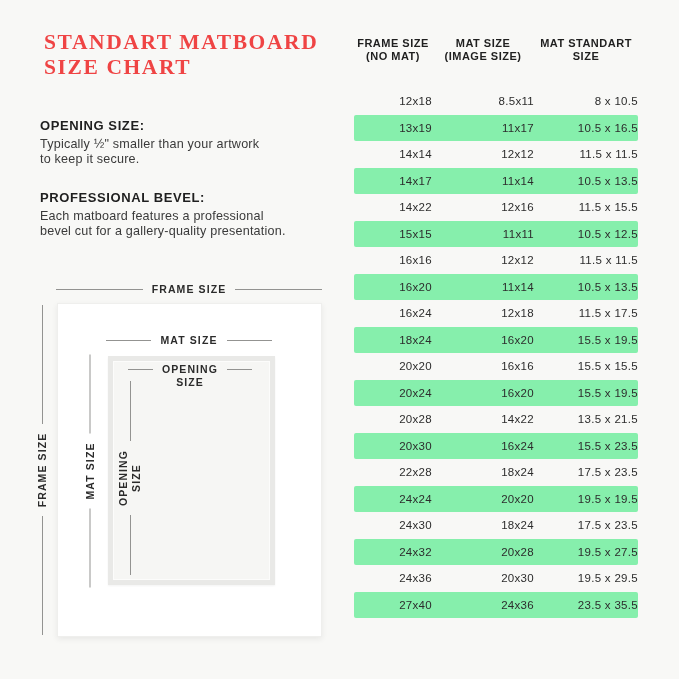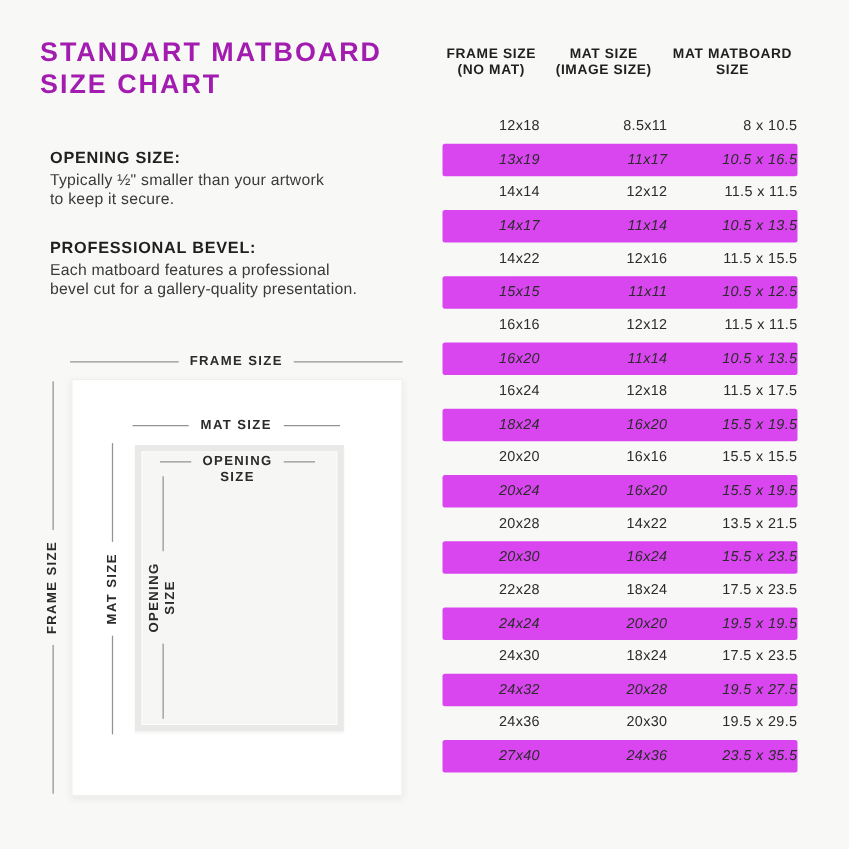--- a/index.html
+++ b/index.html
@@ -7,23 +7,23 @@
   body {
     background:#f8f8f6;
     font-family:"Liberation Sans","DejaVu Sans",sans-serif;
     color:#232323;
     overflow:hidden;
   }
   .canvas { position:relative; width:679px; height:679px; }
 
   
   .title {
-    position:absolute; left:32px; top:30px;
+    position:absolute; left:44px; top:30px;
     font-size:21.5px; font-weight:700; line-height:25px;
-    letter-spacing:1.6px; color:#a21caf;
+    letter-spacing:1.6px; color:#ef4444;font-family:Liberation Serif, serif;
   }
   .text-section { position:absolute; left:40px; width:300px; }
   .sec-opening { top:118px; }
   .sec-bevel   { top:190px; }
   .text-section h3 {
     font-size:13px; font-weight:700; letter-spacing:0.6px;
     color:#1f1f1f; margin-bottom:4px;
   }
   .text-section p { font-size:12.6px; line-height:15px; color:#3a3a3a; letter-spacing:0.2px; }
 
@@ -62,21 +62,21 @@
   }
   .table-head .th {
     text-align:center; font-size:11px; font-weight:700;
     letter-spacing:0.5px; line-height:13px; color:#1f1f1f;
   }
   .table-body { position:absolute; left:354px; top:88px; width:284px; }
   .tr {
     display:grid; grid-template-columns:78px 102px 104px;
     height:26.5px; align-items:center; border-radius:2px;
   }
-  .tr.alt { background:#d946ef;font-style:italic; }
+  .tr.alt { background:#86efac; }
   .td {
     text-align:right; font-size:11.5px; color:#2c2c2c; letter-spacing:0.3px;
   }
 </style>
 </head>
 <body>
 
 <div class="canvas">
 
   <div class="title">
@@ -141,21 +141,21 @@
   <div class="table-head">
       <div class="th">
         <div>FRAME SIZE</div>
         <div>(NO MAT)</div>
       </div>
       <div class="th">
         <div>MAT SIZE</div>
         <div>(IMAGE SIZE)</div>
       </div>
       <div class="th">
-        <div>MAT MATBOARD</div>
+        <div>MAT STANDART</div>
         <div>SIZE</div>
       </div>
     </div>
   <div class="table-body">
       <div class="tr">
         <div class="td">12x18</div>
         <div class="td">8.5x11</div>
         <div class="td">8 x 10.5</div>
       </div>
       <div class="tr alt">

